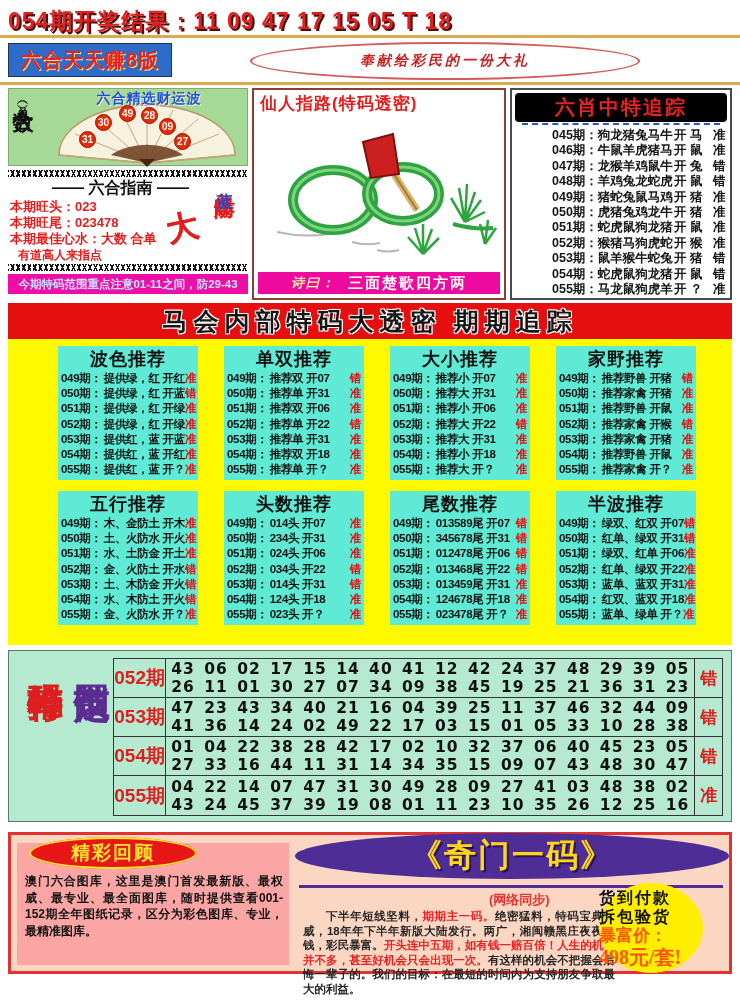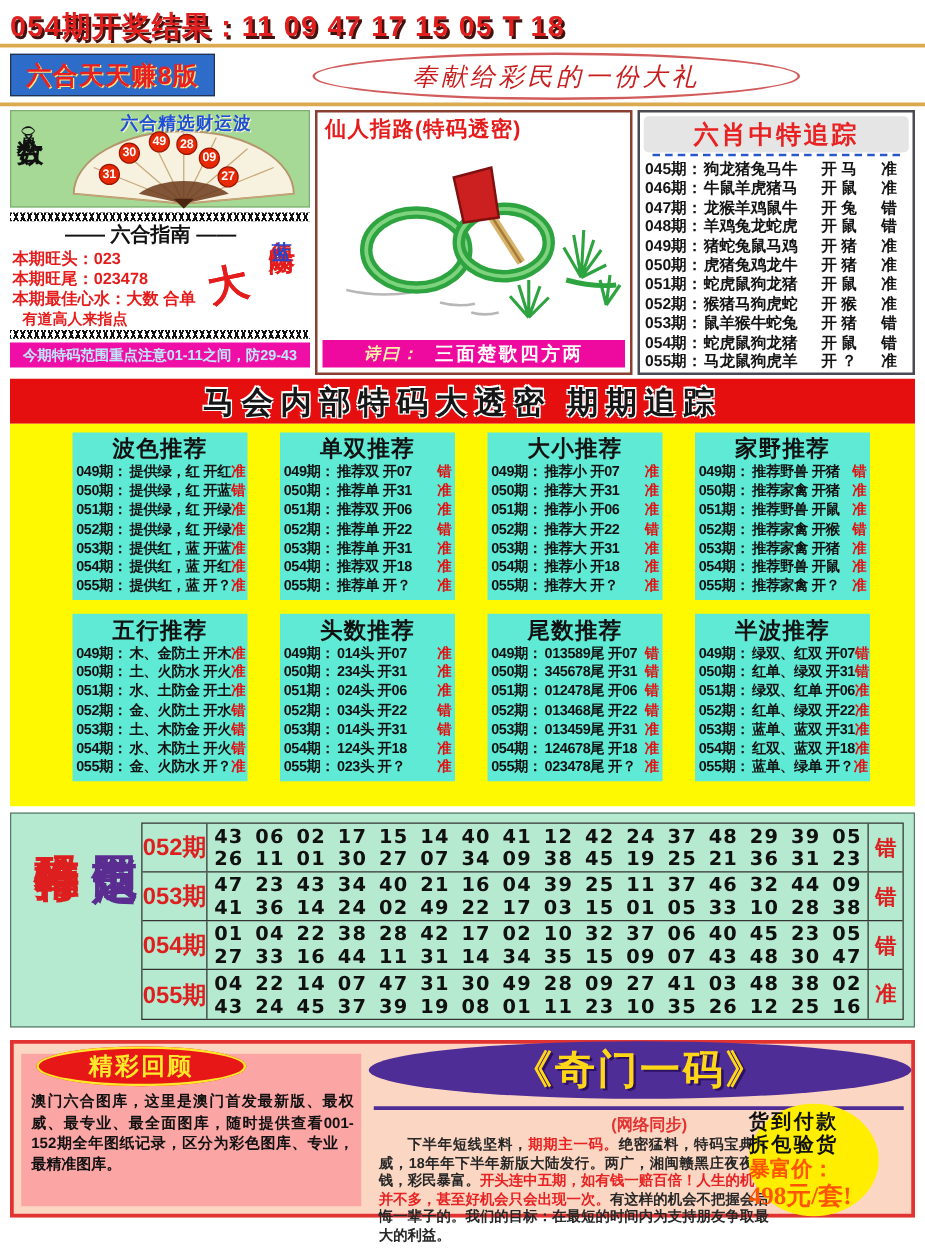--- a/index.html
+++ b/index.html
@@ -9,21 +9,21 @@
   
   .result-line { position:absolute; left:8px; top:6px; font-size:23px; font-weight:bold;
     color:#e01f1f; text-shadow:2px 2px 0 #43110e; letter-spacing:1px; white-space:nowrap; }
   .rule { position:absolute; left:0; width:740px; height:3px; background:#dba94e; }
   .rule1 { top:35px; } .rule2 { top:82px; }
 
   .edition { position:absolute; left:8px; top:43px; width:164px; height:34px; background:#2e6cc9;
     border:1px solid #24324f; color:#ea2020; font-weight:bold; font-size:20px; display:flex;
     align-items:center; justify-content:center; text-shadow:1px 1px 0 #ffe580; letter-spacing:1px; }
   .slogan { position:absolute; left:250px; top:42px; width:390px; height:38px; border:2px solid #d25b5b;
-    border-radius:50%; color:#c81e1e; font-size:20px; font-weight:normal; font-style:italic;
+    border-radius:50%; color:#c81e1e; font-size:14px; font-weight:bold; font-style:italic;
     font-family:"Liberation Serif", serif; display:flex; align-items:center; justify-content:center;
     letter-spacing:3px;text-align:center; }
 
   
   .left-col { position:absolute; left:8px; top:88px; width:240px; height:212px; }
   .fan-box { position:absolute; left:0; top:0; width:240px; height:78px; background:#a6d996;
     border:1px solid #7fae72; }
   .hezhu { position:absolute; left:4px; top:4px; writing-mode:vertical-rl; text-orientation:upright;
     font-weight:bold; color:#111; line-height:1; }
   .hezhu .hz-main { font-size:21px; letter-spacing:2px; }
@@ -62,27 +62,27 @@
   .immortal-art { position:absolute; left:3px; top:24px; }
   .poem-bar { position:absolute; left:4px; right:4px; bottom:4px; height:22px; background:#ee0a9e;
     display:flex; align-items:center; justify-content:center; gap:12px; }
   .poem-label { color:#fff3a8; font-style:italic; font-weight:bold; font-size:13px;
     font-family:"Liberation Serif", serif; letter-spacing:2px; }
   .poem-text { color:#fff; font-size:15px; font-weight:bold; letter-spacing:2px; }
 
   
   .right-col { position:absolute; left:510px; top:88px; width:222px; height:212px; background:#fff;
     border:2px solid #4a4a55; }
-  .zodiac-header { margin:3px 3px 1px; background:#e5e5e5; color:#e82222; font-size:20px;
+  .zodiac-header { margin:3px 3px 1px; background:#000000; color:#e82222; font-size:20px;
     font-weight:bold; text-align:center; border-radius:4px; letter-spacing:2px; padding:1px 0; }
   .zodiac-wave { margin:1px 10px 2px; border-top:2px dashed #2857c9; }
   .zodiac-rows { padding:1px 4px; }
   .z-row { display:flex; font-size:12.5px; font-weight:bold; color:#151515; line-height:15.4px;
     white-space:nowrap; }
-  .z-p { width:47px; } .z-pick { width:94px; } .z-open { width:48px; } .z-v { width:16px; }
+  .z-p { width:47px;margin-left:36px; } .z-pick { width:94px; } .z-open { width:48px; } .z-v { width:16px; }
 
   
   .banner { position:absolute; left:8px; top:303px; width:724px; height:36px; background:#e60f0f;
     color:#161616; display:flex; align-items:center; justify-content:center; font-size:25px;
     font-weight:bold; font-family:"Liberation Serif", serif; letter-spacing:6px; white-space:nowrap;
     text-shadow:1px 1px 0 #fff,-1px -1px 0 #fff,1px -1px 0 #fff,-1px 1px 0 #fff; }
 
   
   .yellow-zone { position:absolute; left:8px; top:339px; width:724px; height:306px; background:#fff900; }
   .tip-box { position:absolute; width:140px; height:134px; background:#5eead4; }

